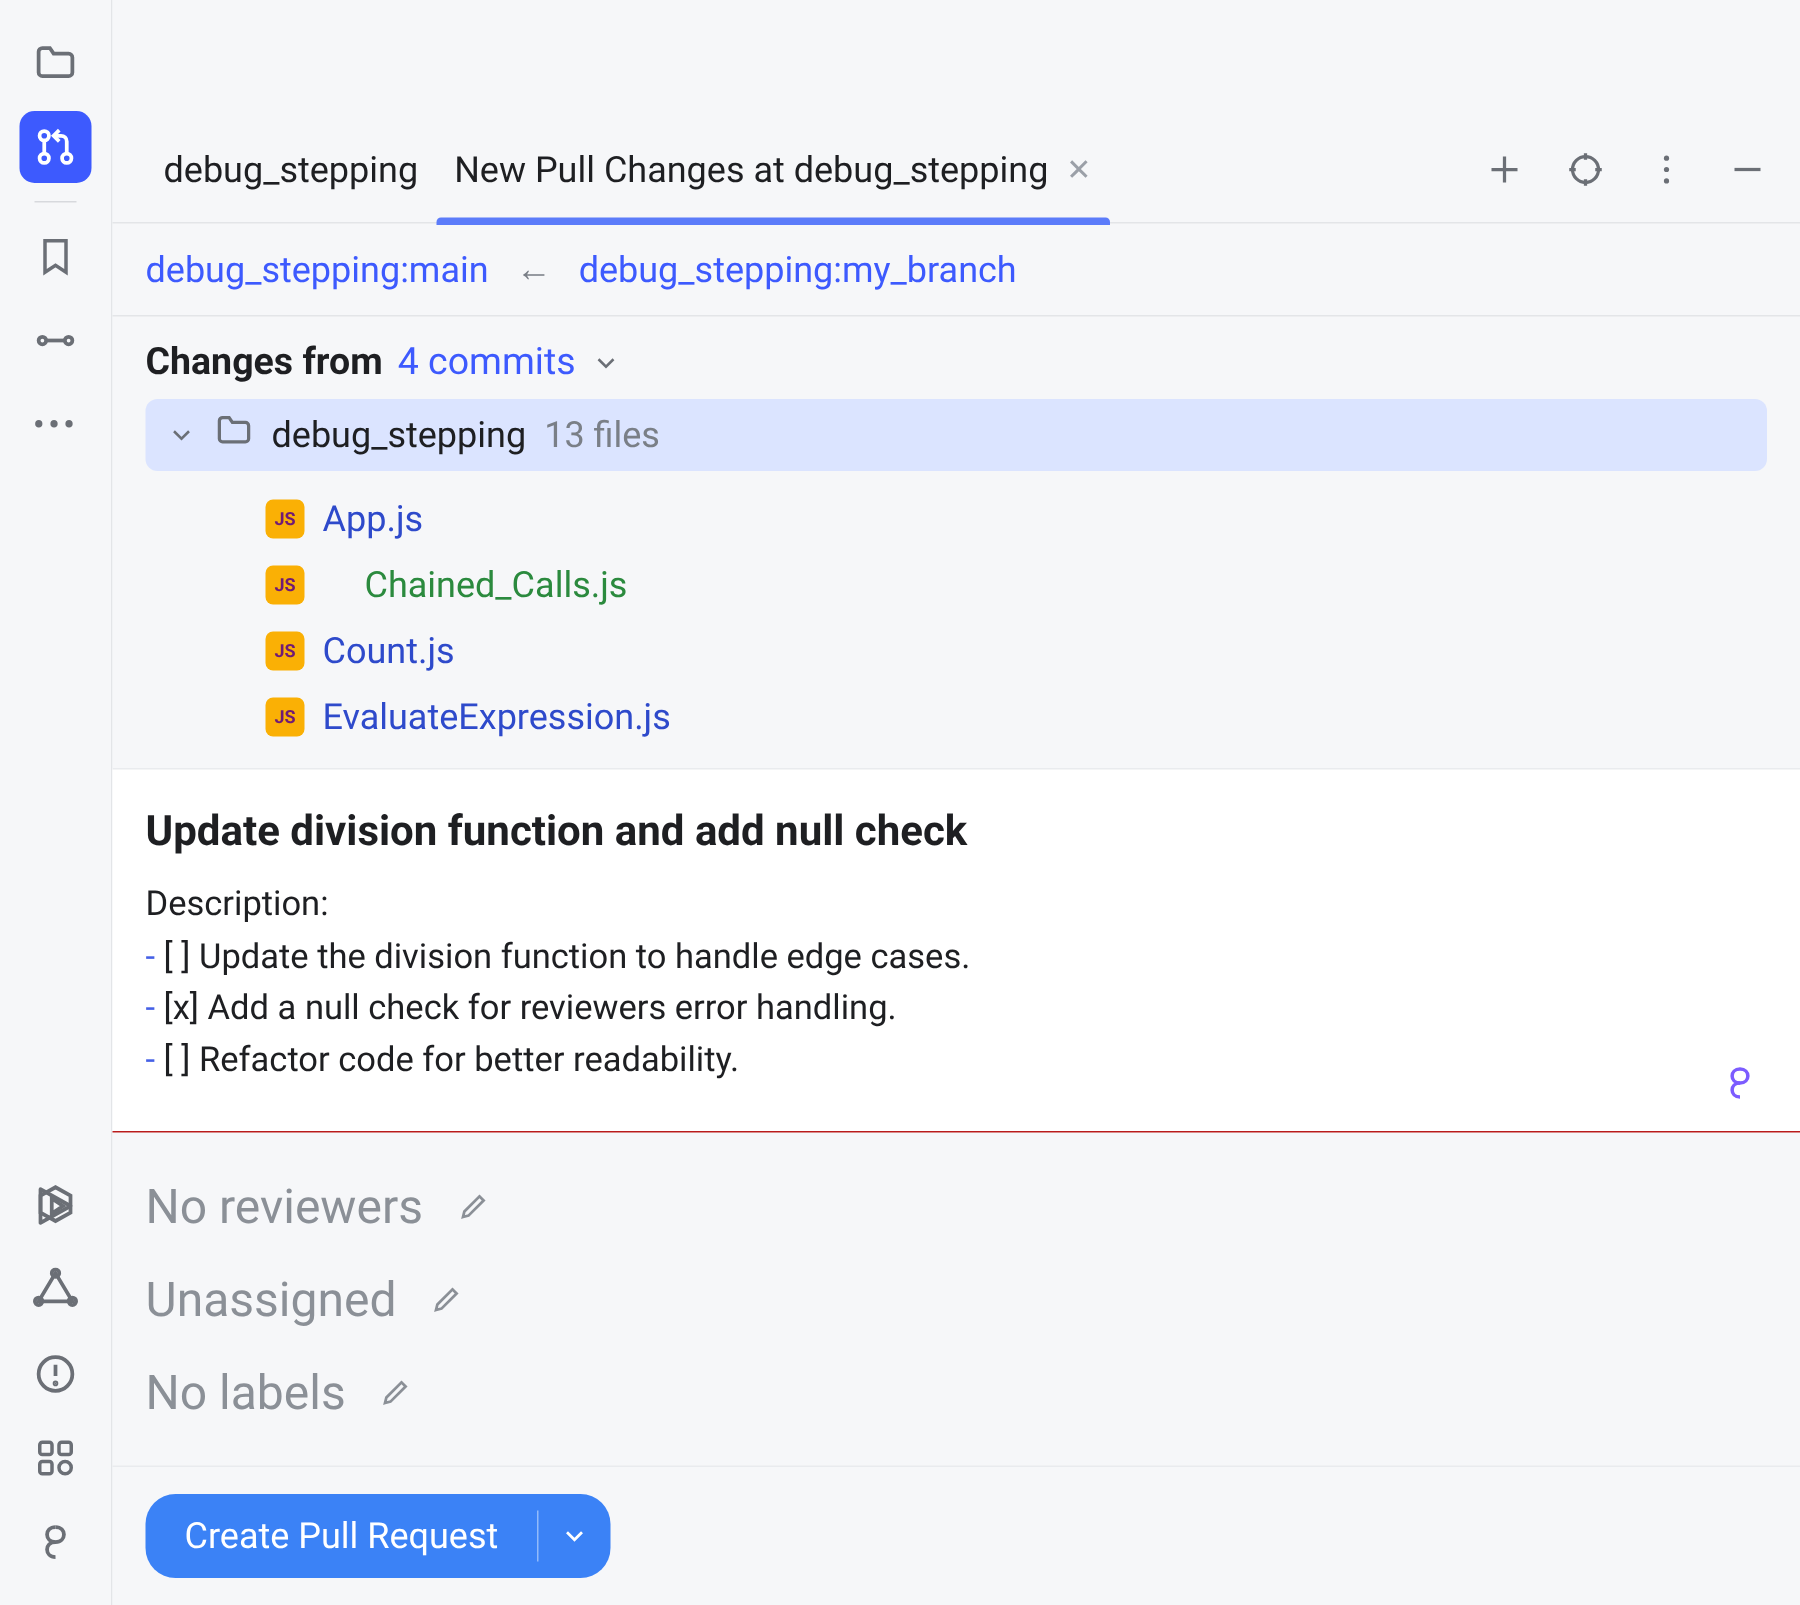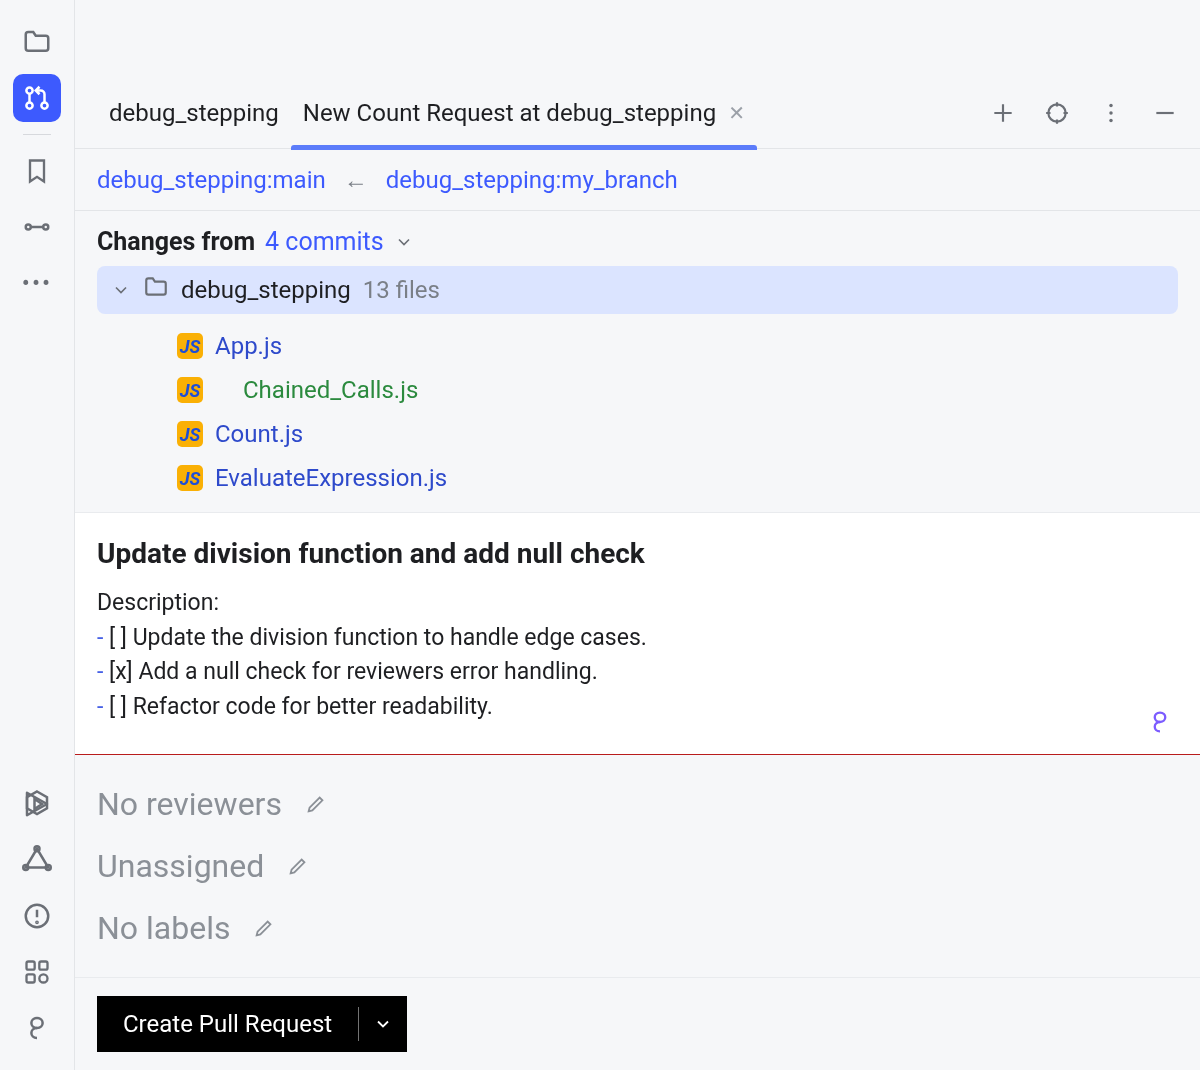--- a/index.html
+++ b/index.html
@@ -36,36 +36,36 @@
   .changes-head .link { color:#3d5afe; }
   .changes-head svg { stroke:#6b6f76; fill:none; stroke-width:2; }
   .tree-root { background:#dbe4ff; border-radius:8px; display:flex; align-items:center; gap:12px; padding:8px 14px; font-size:24px; }
   .tree-root .chev { color:#6b6f76; display:flex; }
   .tree-root .count { color:#7a7f87; }
   .folder-ico svg { stroke:#6b6f76; fill:none; stroke-width:2; }
   .file-list { padding:10px 0 0 80px; }
   .file-item { display:flex; align-items:center; gap:12px; padding:8px 0; font-size:24px; }
   .file-item .name { color:#2e4acb; cursor:pointer; }
   .file-item.green .name { color:#2b8a3e;margin-left:28px; }
-  .js-icon { width:26px; height:26px; background:#fab005; border-radius:5px; display:flex; align-items:center; justify-content:center; font-size:18px; font-weight:700; color:#1d4ed8;font-style:italic; }
+  .js-icon { width:26px; height:26px; background:#fab005; border-radius:5px; display:flex; align-items:center; justify-content:center; font-size:12px; font-weight:700; color:#701a75; }
   
   .desc { background:#fff; padding:24px 22px 30px; border-top:1px solid #e9ebee; border-bottom:1px solid #b91c1c; position:relative; }
   .desc h2 { font-size:28px; font-weight:700; margin-bottom:16px; }
   .desc-body { font-size:23px; line-height:1.5; }
   .desc-body .dash { color:#4560e6; }
   .swirl { position:absolute; right:26px; bottom:18px; }
   .swirl svg { stroke:#7c5cff; fill:none; stroke-width:2; }
   
   .meta { padding:18px 22px; border-bottom:1px solid #e9ebee; }
   .meta-row { display:flex; align-items:center; gap:23px; font-size:32px; color:#8b9097; padding:12px 0; }
   .meta-row svg { stroke:#8b9097; fill:none; stroke-width:2; }
   .edit-btn { cursor:pointer; display:flex; }
   
   .footer { padding:18px 22px; }
-  .create-btn { display:inline-flex; align-items:center; background:#000000; color:#fff; border-radius:0; overflow:hidden; font-size:24px; height:56px; cursor:pointer; }
+  .create-btn { display:inline-flex; align-items:center; background:#3b82f6; color:#fff; border-radius:20px; overflow:hidden; font-size:24px; height:56px; cursor:pointer; }
   .create-btn .label { padding:0 26px; display:flex; align-items:center; height:100%; }
   .create-btn .divider { width:1px; height:60%; background:rgba(255,255,255,.45); }
   .create-btn .dd { width:48px; display:flex; align-items:center; justify-content:center; height:100%; }
   .create-btn svg { stroke:#fff; fill:none; stroke-width:2.2; }
 </style>
 </head>
 <body>
 
 <div class="root">
 
@@ -141,21 +141,21 @@
     </div>
   </div>
 
   <div class="main">
 
     <div class="tabs">
       <div class="tab">
         <span>debug_stepping</span>
       </div>
       <div class="tab active">
-        <span>New Count Request at debug_stepping</span>
+        <span>New Pull Changes at debug_stepping</span>
         <span class="close">✕</span>
       </div>
       <div class="spacer"></div>
       <div class="tabs-actions">
         <span class="icon-btn">
           <svg width="26" height="26" viewBox="0 0 24 24">
               <path d="M12 4v16M4 12h16"></path>
             </svg>
         </span>
         <span class="icon-btn">

